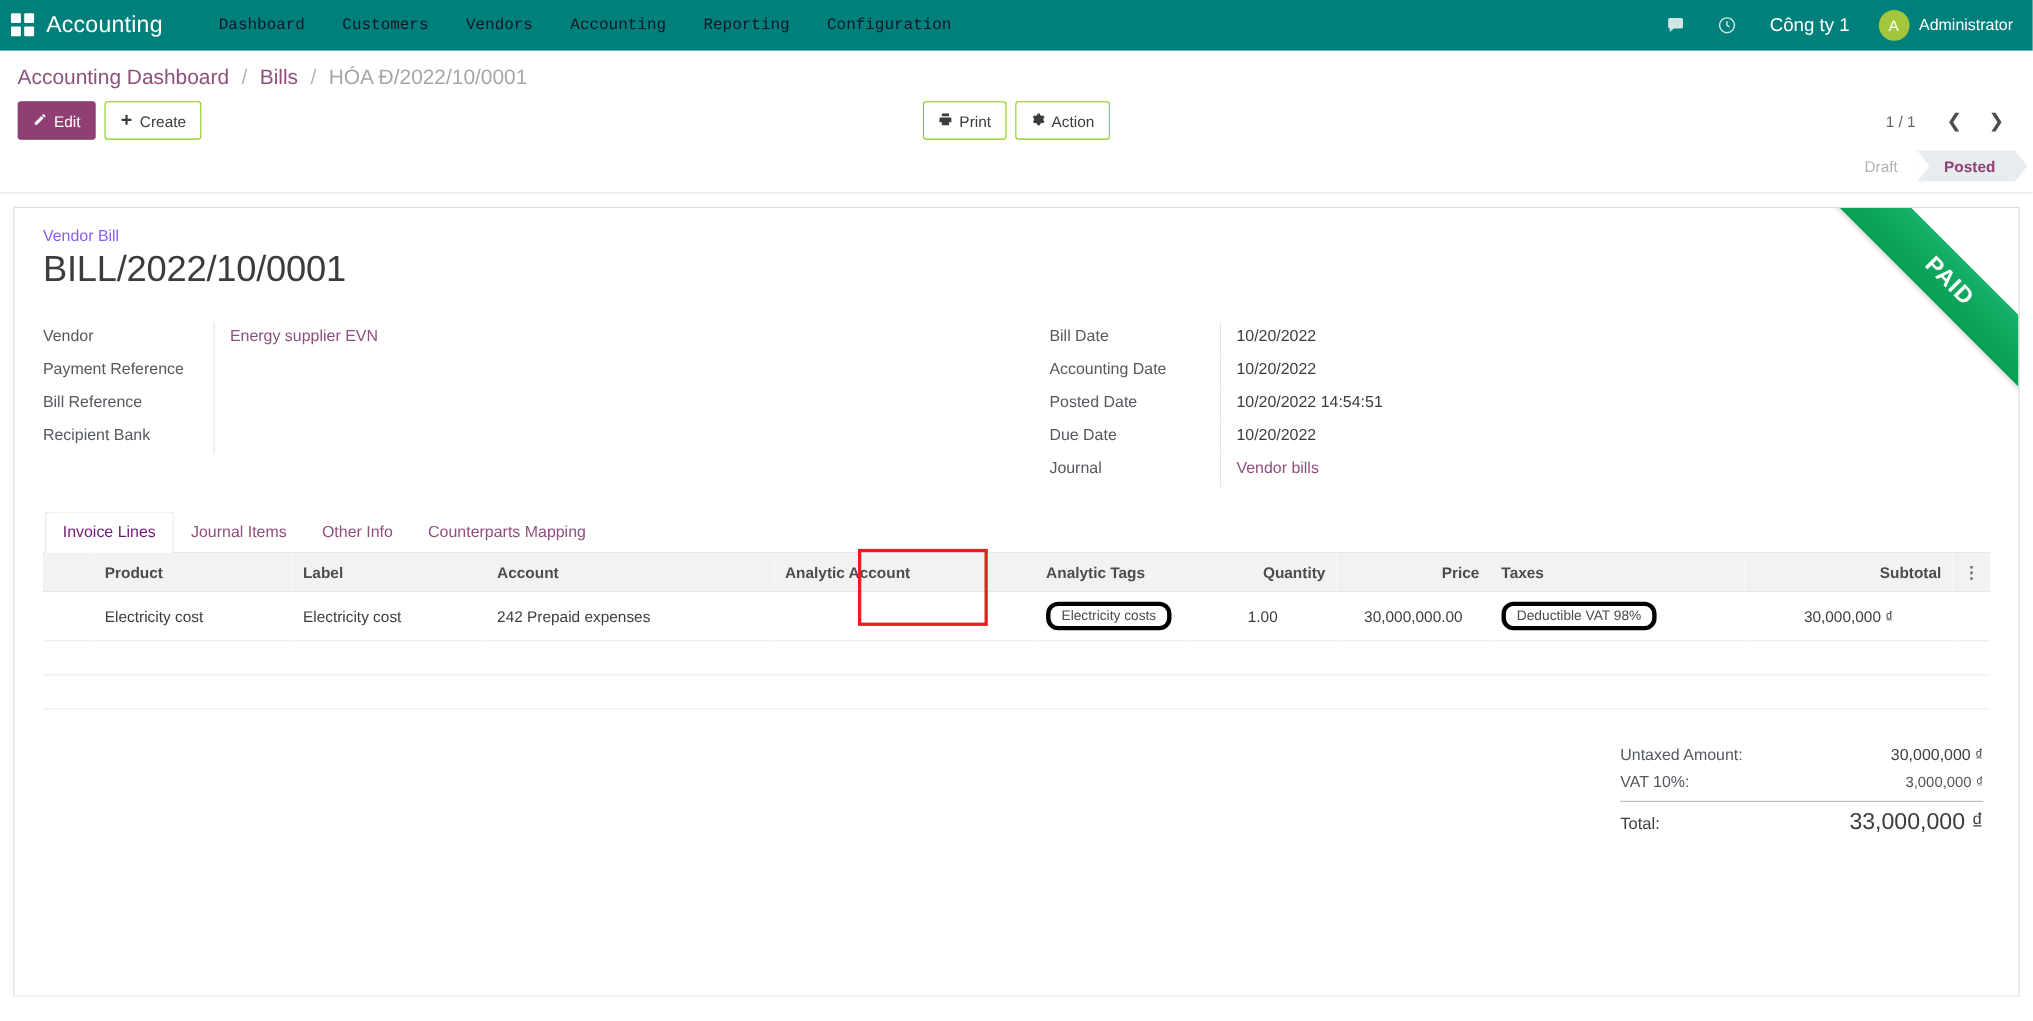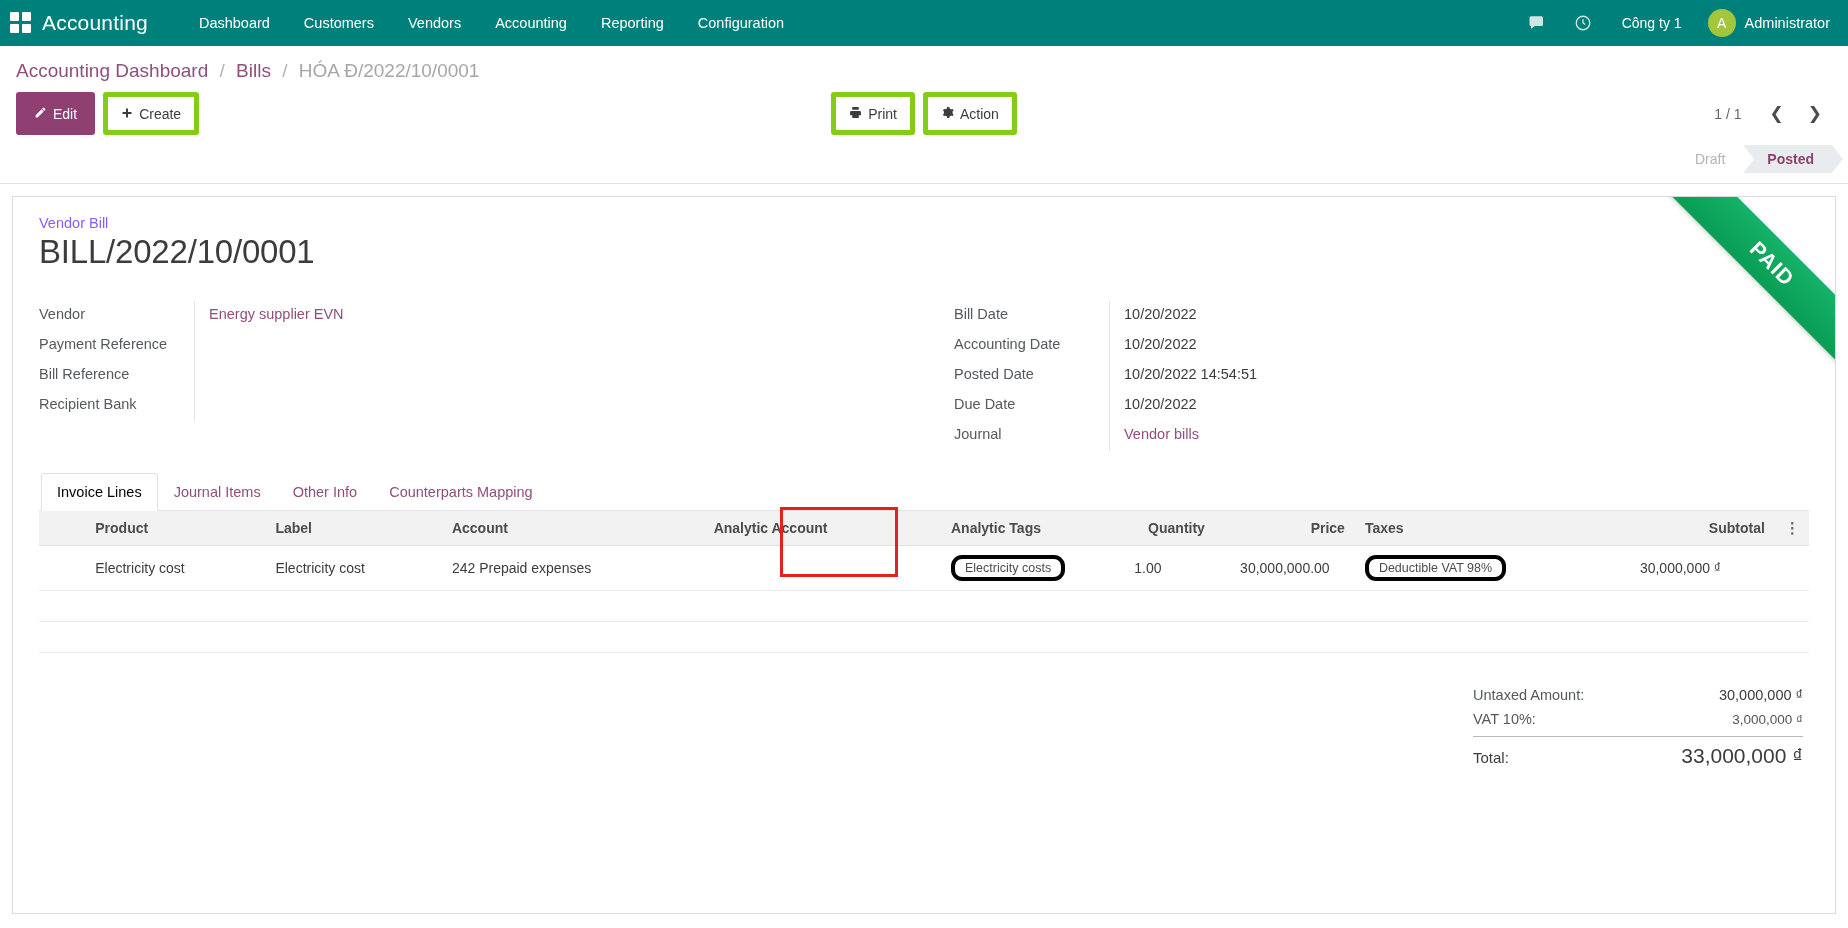--- a/index.html
+++ b/index.html
@@ -35,42 +35,43 @@
     font-size: 21px;
     font-weight: 400;
     letter-spacing: .2px;
     margin-right: 34px;
     color: #fff;
     white-space: nowrap;
   }
   .nav-menu { display: flex; align-items: center; gap: 0; }
   .nav-menu .nav-item {
     font-size: 14.5px;
-    color: #ffffff;
+    color: #0f172a;
     padding: 13px 17px;
     white-space: nowrap;
     cursor: pointer;
+    font-family: Liberation Mono, monospace;
   }
   .nav-right {
     margin-left: auto;
     display: flex;
     align-items: center;
     gap: 0;
   }
   .nav-icon {
     padding: 8px 14px;
     font-size: 16px;
     color: #d7eceb;
     cursor: pointer;
     line-height: 1;
     display: flex;
     align-items: center;
   }
   .company-name {
-    font-size: 14px;
+    font-size: 17px;
     padding: 8px 16px;
     color: #fff;
     cursor: pointer;
     white-space: nowrap;
   }
   .user-box {
     display: flex;
     align-items: center;
     gap: 9px;
     padding: 4px 4px 4px 10px;
@@ -110,21 +111,21 @@
     display: flex;
     align-items: center;
     padding: 8px 16px 10px 16px;
     position: relative;
     min-height: 46px;
   }
   .btn {
     font-size: 14px;
     line-height: 1;
     padding: 9px 13px;
-    border: 5px solid #84cc16;
+    border: 1px solid #84cc16;
     background: #ffffff;
     color: #3c3c3c;
     border-radius: 3px;
     cursor: pointer;
     white-space: nowrap;
     display: inline-flex;
     align-items: center;
     gap: 6px;
     font-family: "Liberation Sans", sans-serif;
   }
@@ -295,21 +296,21 @@
     padding: 10px 15px;
     color: #8f4f7d;
     cursor: pointer;
     border: 1px solid transparent;
     border-bottom: none;
     margin-bottom: -1px;
     border-radius: 3px 3px 0 0;
     white-space: nowrap;
   }
   .tab.active {
-    color: #000000;
+    color: #701a75;
     background: #ffffff;
     border-color: #dee2e6;
     border-bottom: 1px solid #ffffff;
   }
 
   
   table.lines {
     width: 100%;
     border-collapse: collapse;
     table-layout: fixed;

